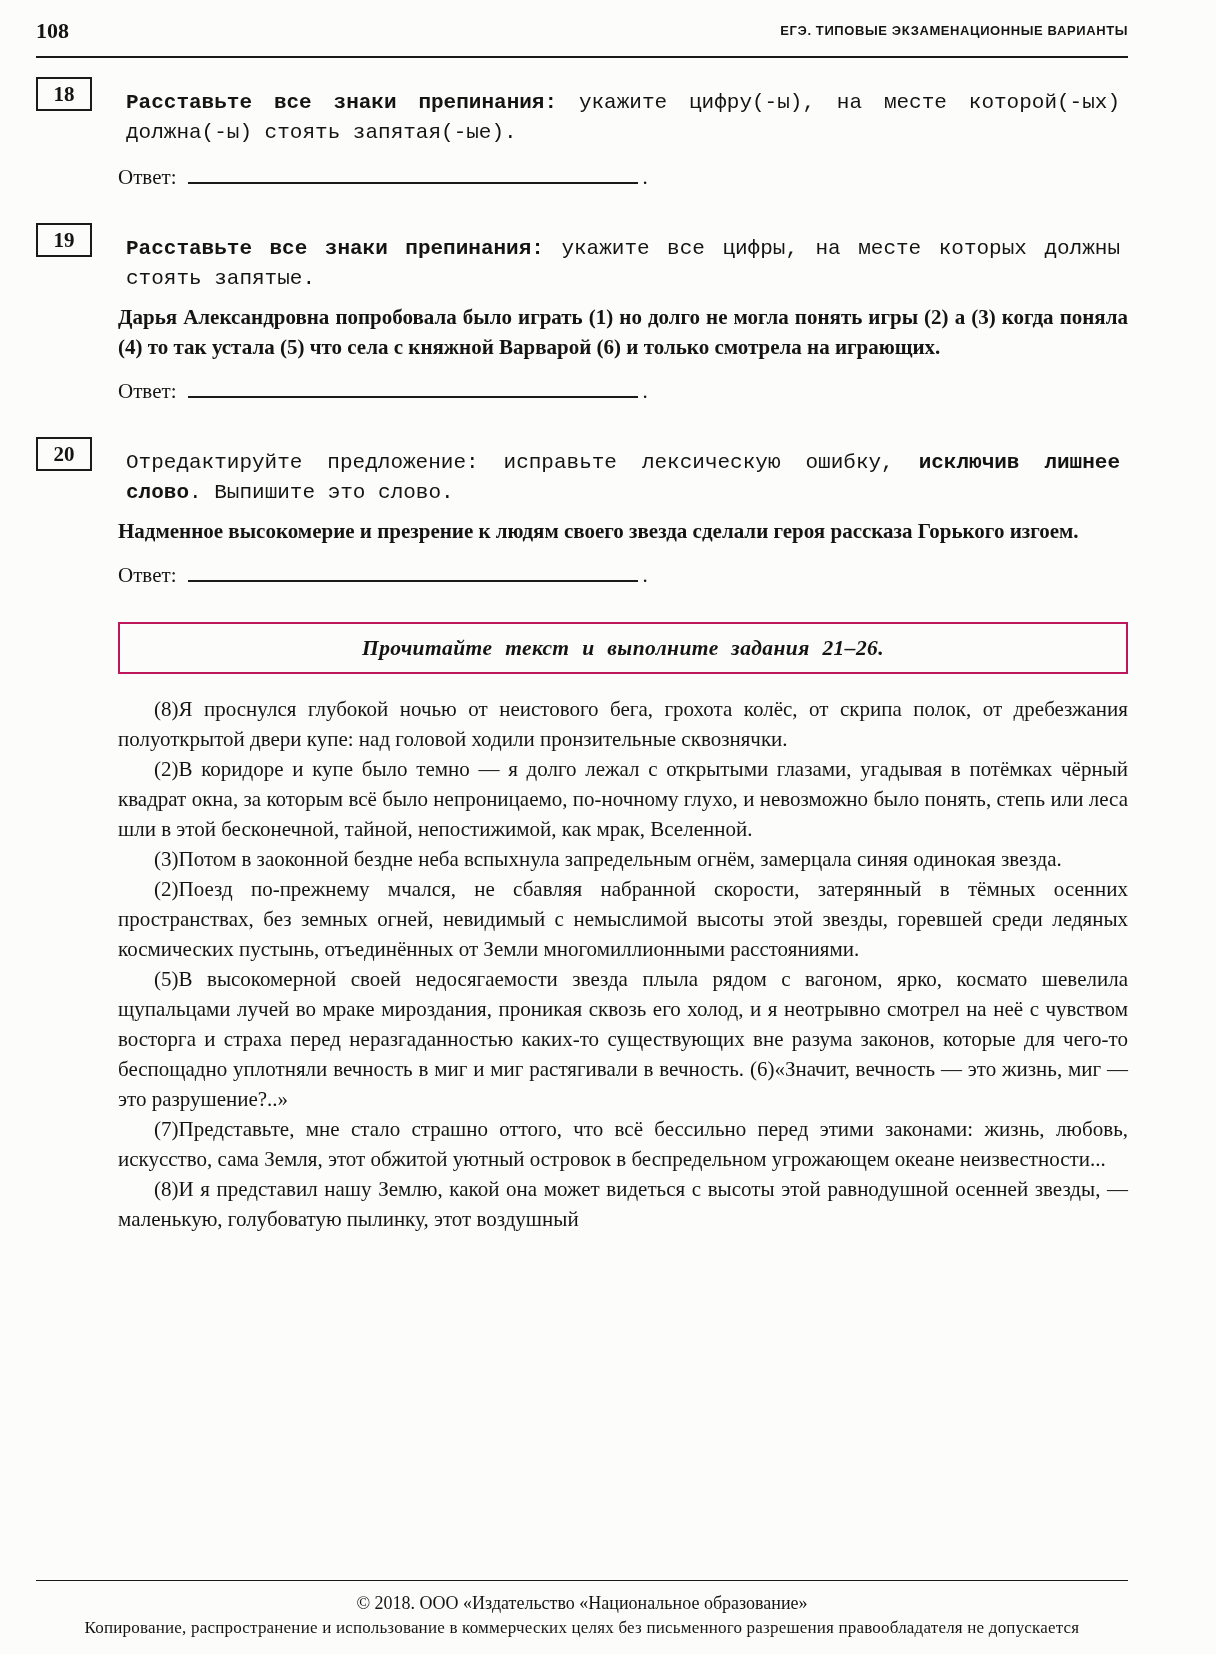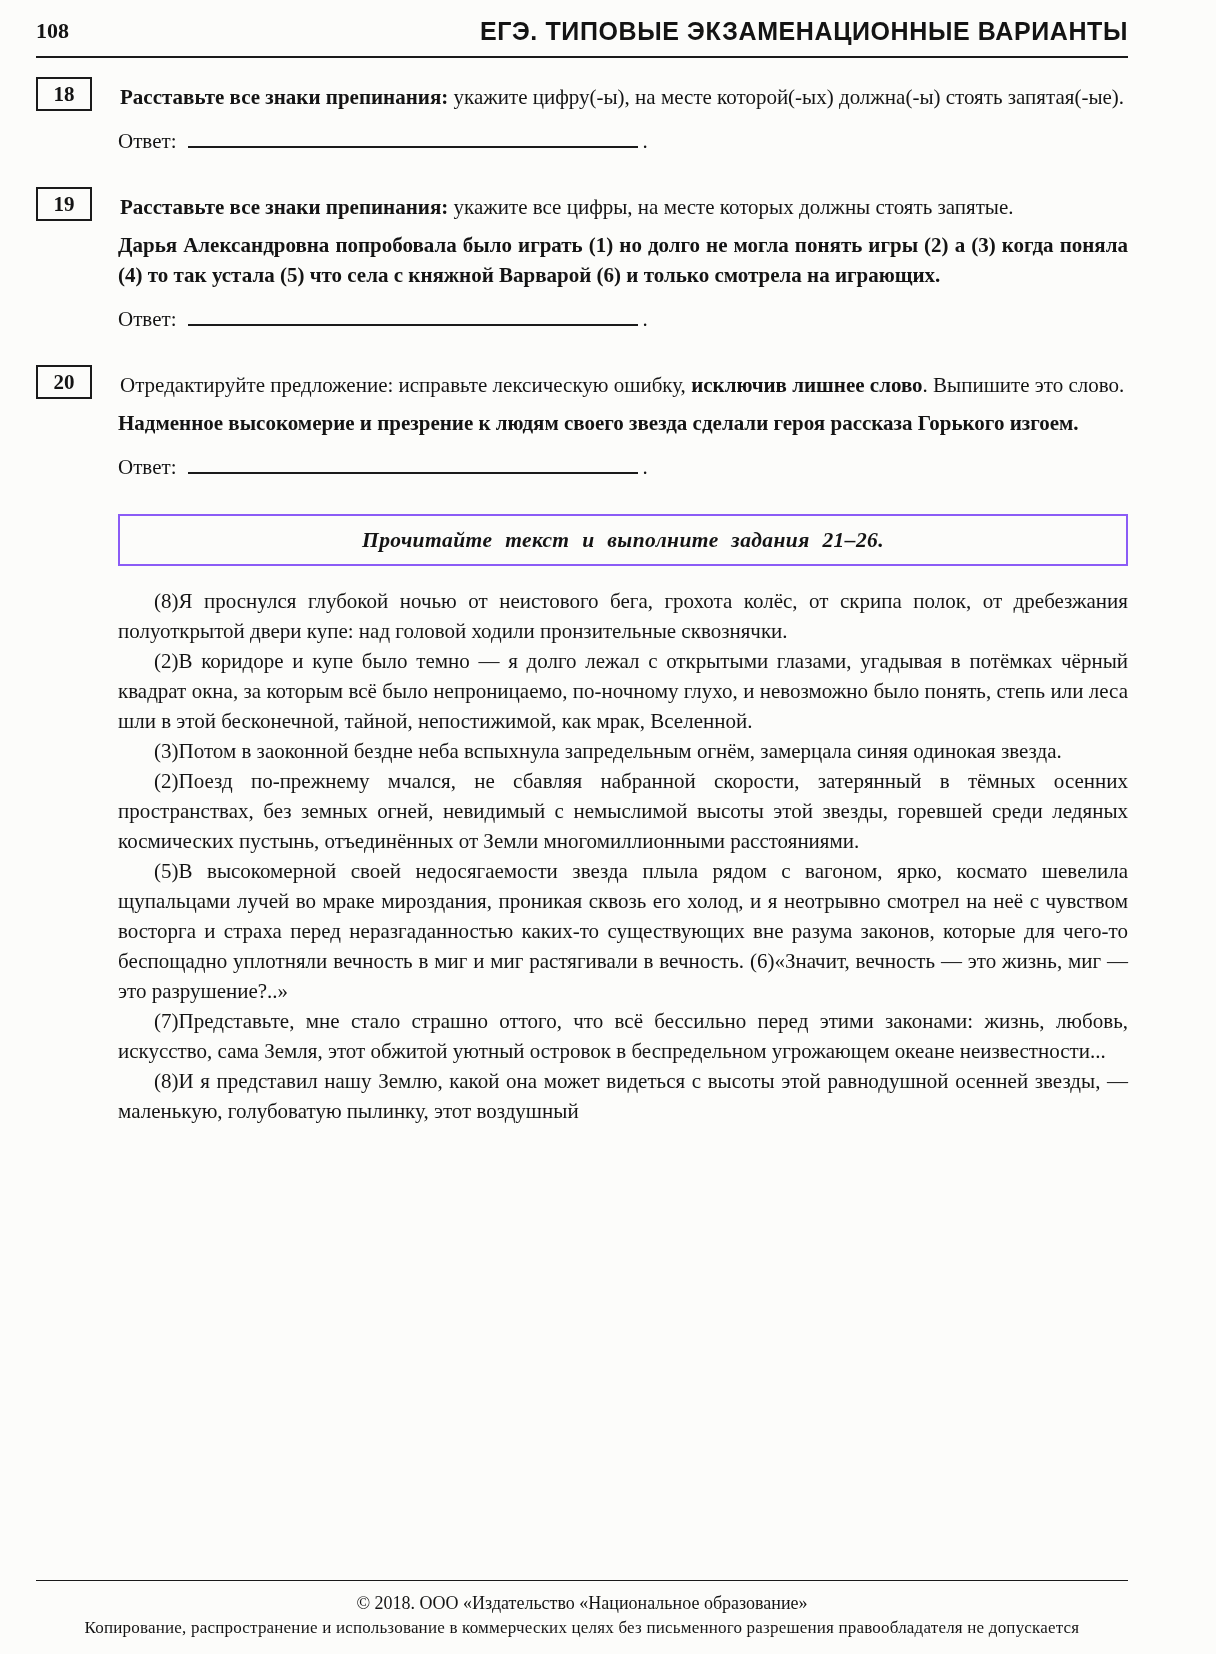--- a/index.html
+++ b/index.html
@@ -18,47 +18,47 @@
     box-sizing: border-box;
     overflow: hidden;
   }
   
   .page-header {
     display: flex; justify-content: space-between; align-items: flex-start;
   }
   .page-number { font-weight: bold; font-size: 22px; }
   .header-title {
     font-family: "Liberation Sans", "DejaVu Sans", sans-serif;
-    font-weight: bold; font-size: 25px; letter-spacing: 0.6px;
+    font-weight: bold; font-size: 13px; letter-spacing: 0.6px;
   }
   .header-rule { border-top: 2px solid #1a1a1a; margin-top: 10px; }
 
   
   .task { display: flex; margin-top: 22px; }
   .task-num-col { flex: 0 0 82px; }
   .num-box {
     width: 56px; height: 34px; margin-top: -3px;
     border: 2px solid #1a1a1a; box-sizing: border-box;
     display: flex; align-items: center; justify-content: center;
     font-weight: bold; font-size: 21px;
   }
   .task-body { flex: 1; }
-  .task-instruction { margin: 2px; text-align: justify; }
+  .task-instruction { margin: 8px; text-align: justify; font-family: Liberation Mono, monospace; }
   .task-sentence { margin: 8px 0 0 0; font-weight: bold; text-align: justify; }
   .answer-row { margin: 14px 0 12px 0; white-space: nowrap; }
   .answer-line {
     display: inline-block; width: 450px; height: 18px;
     border-bottom: 2px solid #1a1a1a;
     margin: 0 4px 0 12px; vertical-align: baseline;
   }
 
   
   .reading { margin-left: 82px; margin-top: 20px; }
   .reading-box {
-    border: 2px solid #8b5cf6;
+    border: 2px solid #be185d;
     padding: 9px 18px;
     text-align: center;
     font-weight: bold; font-style: italic;
     font-size: 21.5px;
     word-spacing: 7px; letter-spacing: 0.4px;
     margin-bottom: 20px;
   }
   .text-paragraph {
     margin: 0; text-align: justify; text-indent: 36px;
   }

